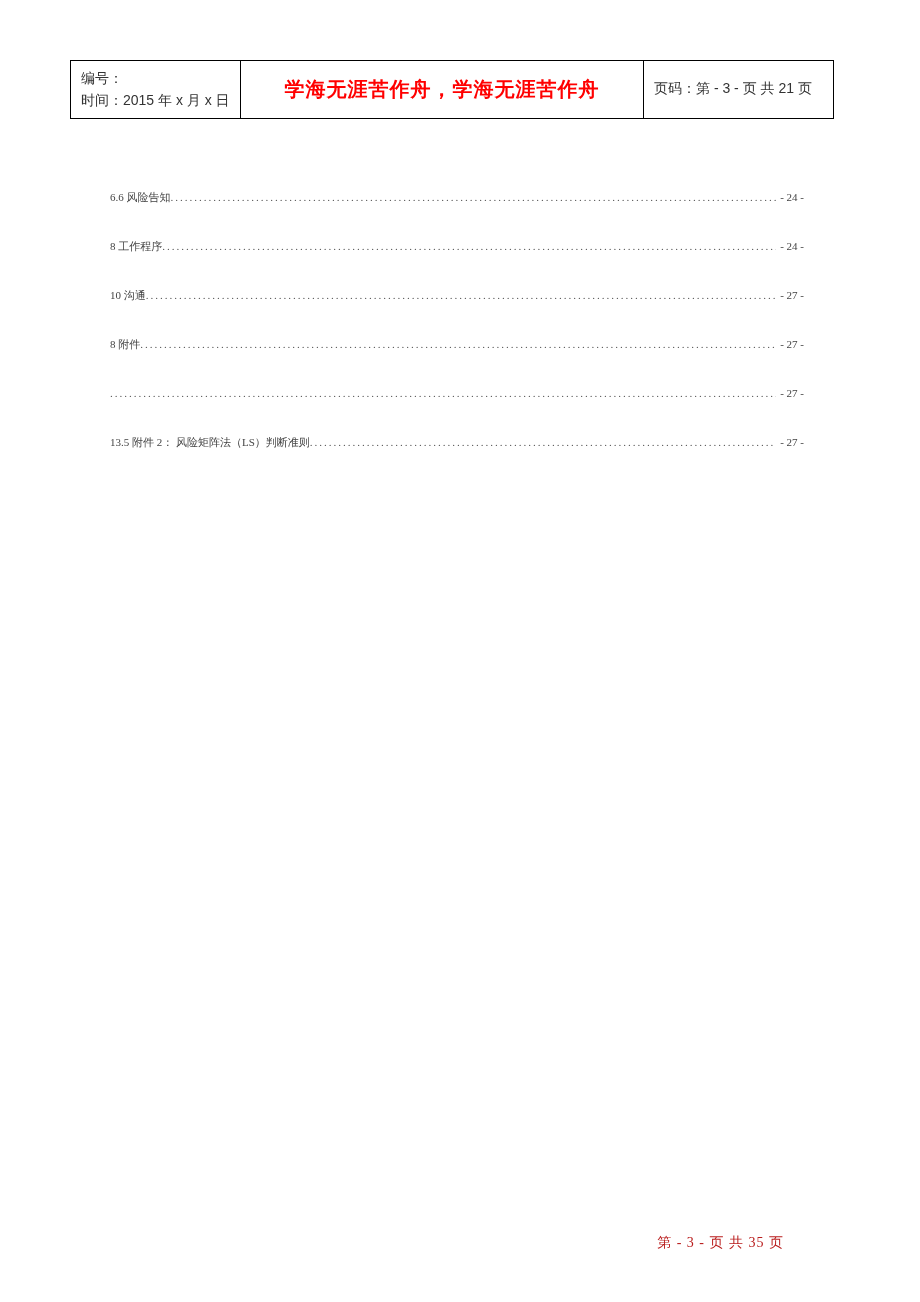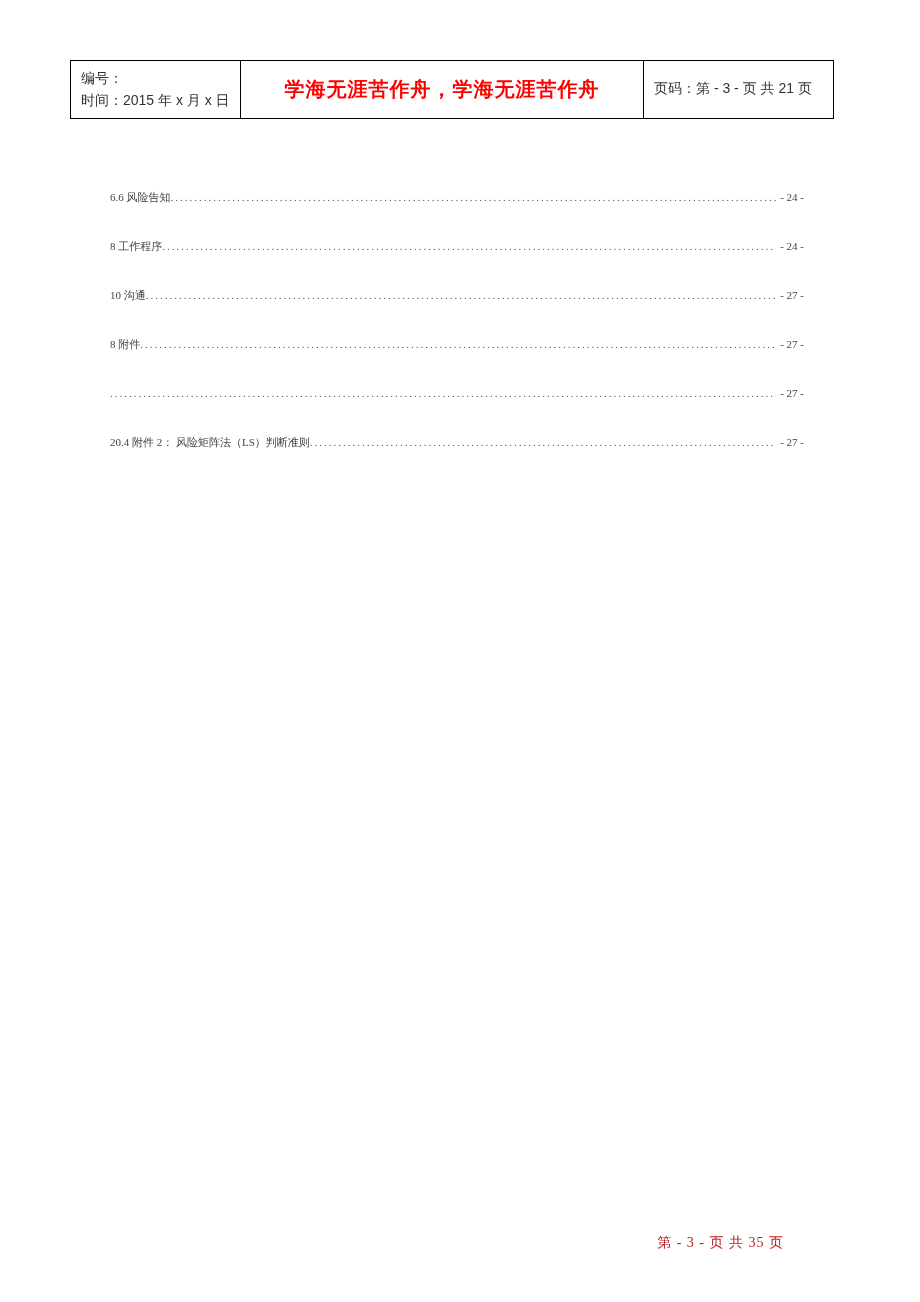--- a/index.html
+++ b/index.html
@@ -60,21 +60,21 @@
     <div class="toc-row">
       <span class="toc-label">8  附件</span>
       <span class="toc-dots"></span>
       <span class="toc-page">- 27 -</span>
     </div>
     <div class="toc-row">
       <span class="toc-dots"></span>
       <span class="toc-page">- 27 -</span>
     </div>
     <div class="toc-row">
-      <span class="toc-label">20.4  附件 2： 风险矩阵法（LS）判断准则 </span>
+      <span class="toc-label">13.5  附件 2： 风险矩阵法（LS）判断准则 </span>
       <span class="toc-dots"></span>
       <span class="toc-page">- 27 -</span>
     </div>
   </div>
 
   <div class="footer">第 - 3 -  页 共  35  页</div>
 
 </div>
 
 </body></html>

